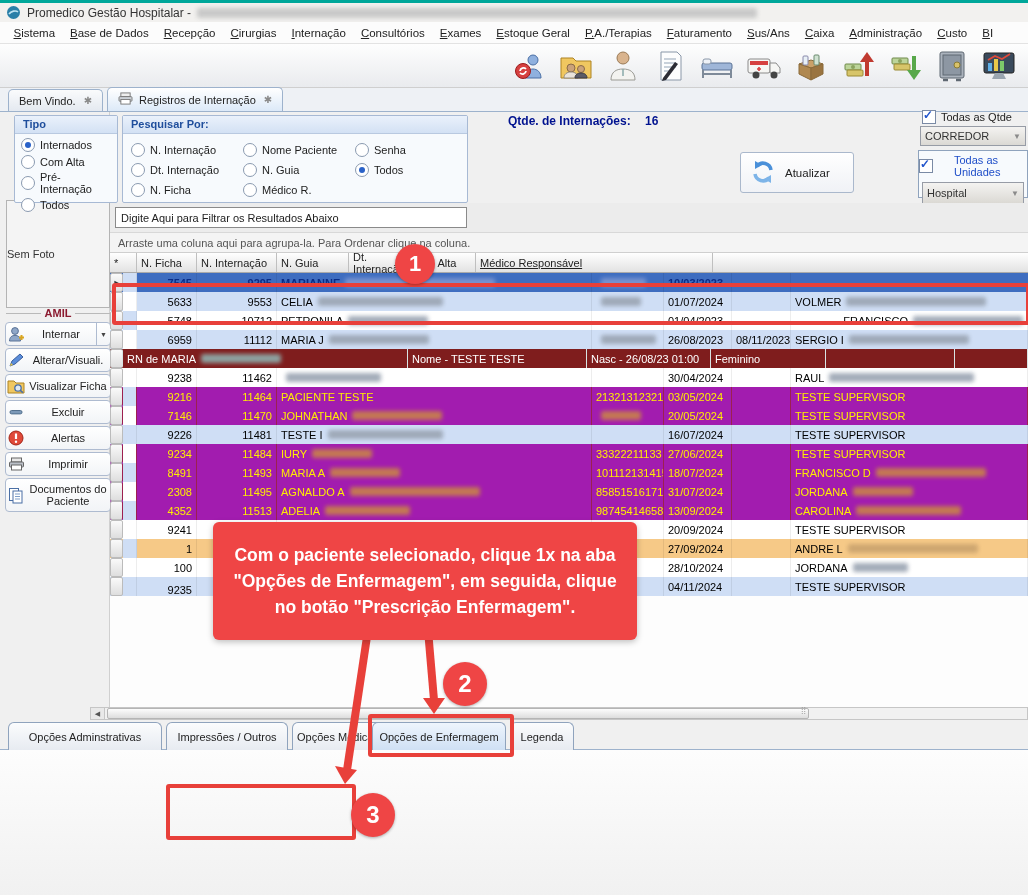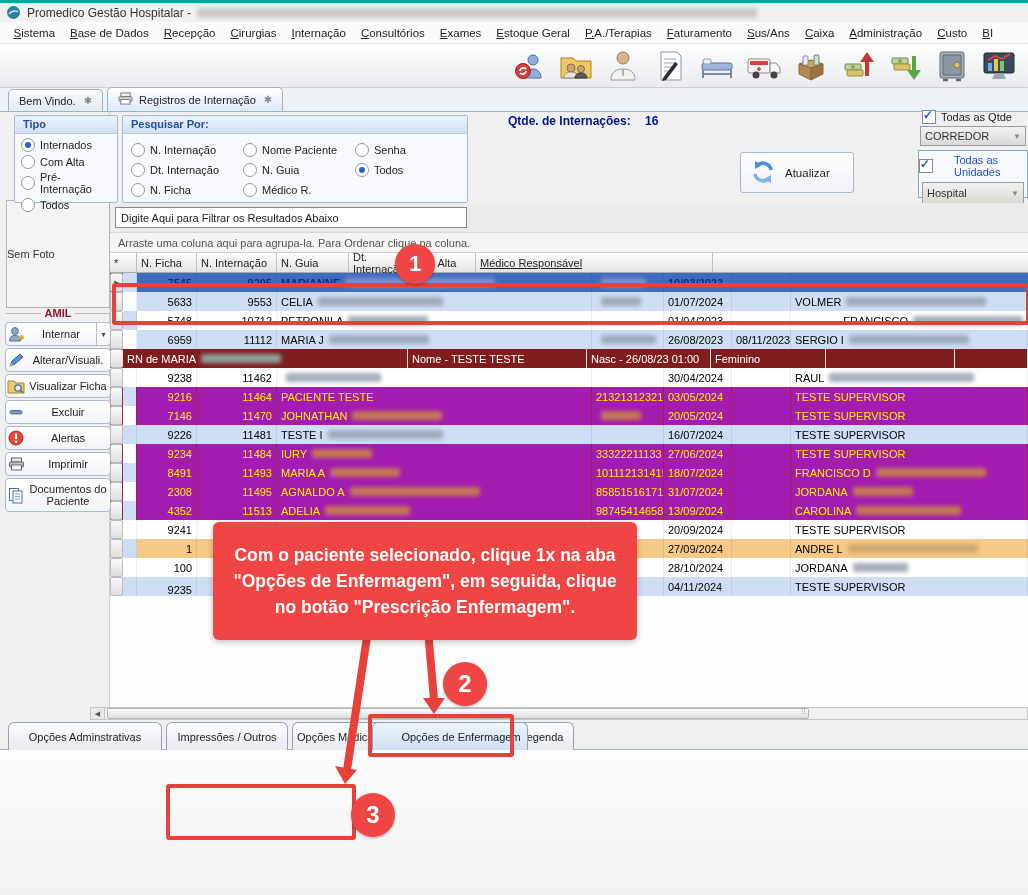--- a/index.html
+++ b/index.html
@@ -824,21 +824,21 @@
 <div id="btabs">
     <div class="btab" style="left: 8px; width: 152px; z-index: 5;">
       <span>Opções Adminstrativas</span>
     </div>
     <div class="btab" style="left: 166px; width: 120px; z-index: 4;">
       <span>Impressões / Outros</span>
     </div>
     <div class="btab" style="left: 292px; width: 90px; z-index: 3;">
       <span>Opções Médicas</span>
     </div>
-    <div class="btab active" style="left: 372px; width: 132px; z-index: 6; padding-left: 22px;">
+    <div class="btab active" style="left: 372px; width: 132px; z-index: 6;">
       <span>Opções de Enfermagem</span>
     </div>
     <div class="btab" style="left: 510px; width: 62px; z-index: 1;">
       <span>Legenda</span>
     </div>
   </div>
 
 <div id="actions" class="abs"></div>
 
 <div class="redrect" style="left:112px;top:283px;width:910px;height:34px;z-index:40"></div>

